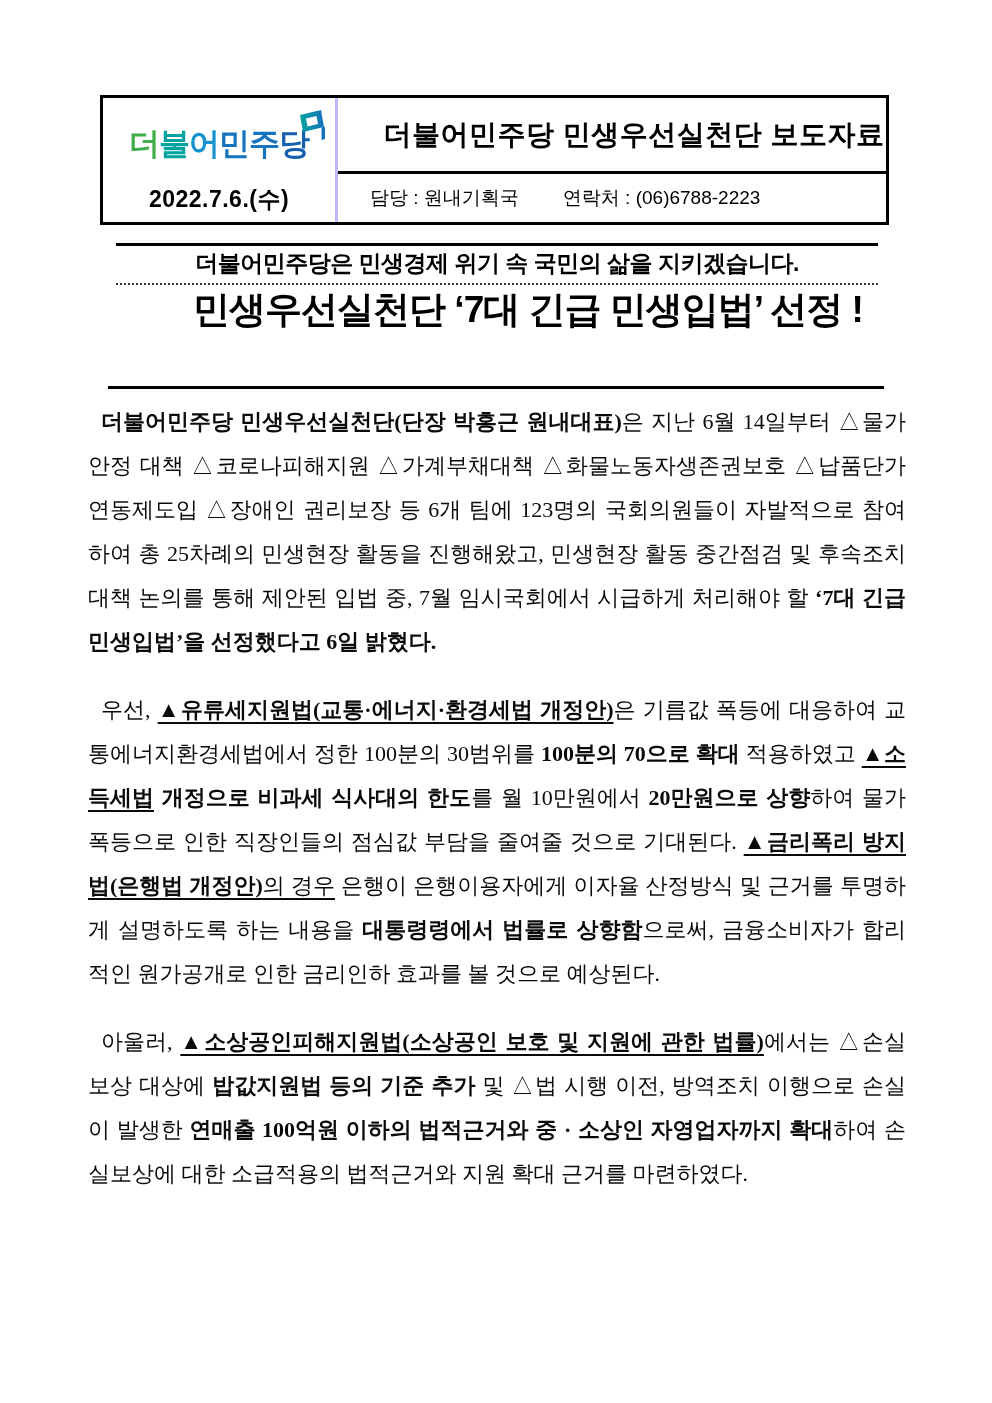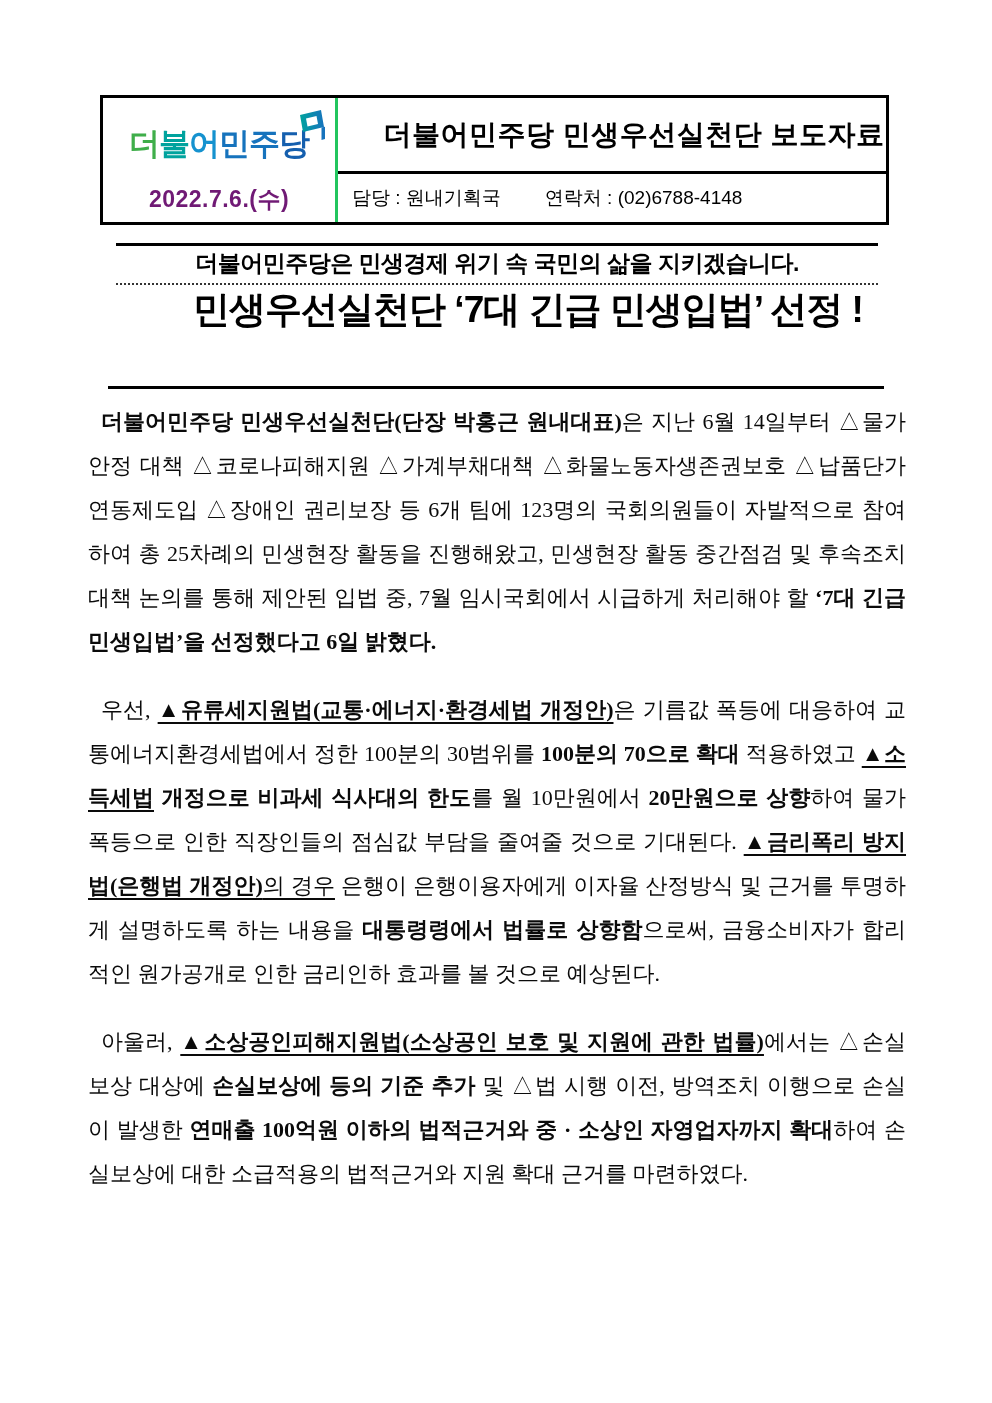--- a/index.html
+++ b/index.html
@@ -2,34 +2,34 @@
 <html><head>
 <meta charset="utf-8">
 <style>
   html,body{margin:0;padding:0;background:#e8e8e8;}
   .page{position:relative;width:992px;height:1403px;background:#ffffff;overflow:hidden;
         font-family:"Liberation Serif",serif;color:#000;margin:0 auto;}
 
   
   .header-box{position:absolute;left:100px;top:95px;width:789px;height:130px;
               border:3px solid #000;box-sizing:border-box;display:flex;background:#fff;}
-  .header-left{width:235px;min-width:235px;border-right:3px solid #22c55e;position:relative;
+  .header-left{width:235px;min-width:235px;border-right:3px solid #c4b5fd;position:relative;
                display:flex;flex-direction:column;align-items:center;justify-content:flex-end;
                padding-bottom:7px;box-sizing:border-box;}
   .logo-wrap{position:absolute;top:30px;left:50%;transform:translateX(-50%);}
   .logo-text{font-family:"Liberation Sans",sans-serif;font-weight:900;font-size:31px;
              letter-spacing:-1px;white-space:nowrap;line-height:1;}
   .logo-flag{position:absolute;top:-19px;right:-18px;width:30px;height:32px;}
   .header-date{font-family:"Liberation Sans",sans-serif;font-weight:700;font-size:23px;
-               color:#701a75;letter-spacing:.5px;}
+               color:#000000;letter-spacing:.5px;}
   .header-right{flex:1;display:flex;flex-direction:column;box-sizing:border-box;}
   .header-press-title{flex:1;display:flex;align-items:center;justify-content:center;
                border-bottom:3px solid #000;font-family:"Liberation Sans",sans-serif;
                font-weight:900;font-size:28px;letter-spacing:.5px;white-space:nowrap;padding-left:44px;}
-  .header-contact{height:48px;display:flex;align-items:center;padding-left:14px;
+  .header-contact{height:48px;display:flex;align-items:center;padding-left:32px;
                font-family:"Liberation Sans",sans-serif;font-size:19px;gap:44px;white-space:nowrap;}
 
   
   .slogan-block{position:absolute;left:116px;top:243px;width:762px;border-top:3px solid #000;
                 border-bottom:2px dotted #333;text-align:center;padding:2px 0 4px;box-sizing:border-box;}
   .slogan-text{font-family:"Liberation Sans",sans-serif;font-weight:800;font-size:23px;
                letter-spacing:-.5px;white-space:nowrap;}
 
   
   .main-title{position:absolute;left:0;top:286px;width:100%;text-align:center;
@@ -64,33 +64,33 @@
           <path d="M3 6 L24 1 L27 18 L6 23 Z M9 9.5 L19.5 7 L21 15 L10.5 17.5 Z" fill="url(#flagGrad)" fill-rule="evenodd"></path>
           <path d="M24.5 18.5 L28 17.7 L28 30 L24.5 31 Z" fill="#1673bd"></path>
         </svg>
       </div>
       <div class="header-date">2022.7.6.(수)</div>
     </div>
     <div class="header-right">
       <div class="header-press-title">더불어민주당 민생우선실천단 보도자료</div>
       <div class="header-contact">
         <span>담당 : 원내기획국</span>
-        <span>연락처 : (02)6788-4148</span>
+        <span>연락처 : (06)6788-2223</span>
       </div>
     </div>
   </div>
 
   <div class="slogan-block">
     <div class="slogan-text">더불어민주당은 민생경제 위기 속 국민의 삶을 지키겠습니다.</div>
   </div>
 
   <div class="main-title">
     <div>민생우선실천단 ‘7대 긴급 민생입법’ 선정 !</div>
   </div>
   <div class="title-underline"></div>
 
   <div class="doc-body">
       <p class="para"><span class="b">더불어민주당 민생우선실천단(단장 박홍근 원내대표)</span><span>은 지난 6월 14일부터 △물가안정 대책 △코로나피해지원 △가계부채대책 △화물노동자생존권보호 △납품단가연동제도입 △장애인 권리보장 등 6개 팀에 123명의 국회의원들이 자발적으로 참여하여 총 25차례의 민생현장 활동을 진행해왔고, 민생현장 활동 중간점검 및 후속조치 대책 논의를 통해 제안된 입법 중, 7월 임시국회에서 시급하게 처리해야 할 </span><span class="b">‘7대 긴급 민생입법’을 선정했다고 6일 밝혔다.</span></p>
       <p class="para"><span>우선, </span><span class="b u">▲유류세지원법(교통·에너지·환경세법 개정안)</span><span>은 기름값 폭등에 대응하여 교통에너지환경세법에서 정한 100분의 30범위를 </span><span class="b">100분의 70으로 확대</span><span> 적용하였고 </span><span class="b u">▲소득세법</span><span> </span><span class="b">개정으로 비과세 식사대의 한도</span><span>를 월 10만원에서 </span><span class="b">20만원으로 상향</span><span>하여 물가 폭등으로 인한 직장인들의 점심값 부담을 줄여줄 것으로 기대된다. </span><span class="b u">▲금리폭리 방지법(은행법 개정안)</span><span class="u">의 경우</span><span> 은행이 은행이용자에게 이자율 산정방식 및 근거를 투명하게 설명하도록 하는 내용을 </span><span class="b">대통령령에서 법률로 상향함</span><span>으로써, 금융소비자가 합리적인 원가공개로 인한 금리인하 효과를 볼 것으로 예상된다.</span></p>
-      <p class="para"><span>아울러, </span><span class="b u">▲소상공인피해지원법(소상공인 보호 및 지원에 관한 법률)</span><span>에서는 △손실보상 대상에 </span><span class="b">손실보상에 등의 기준 추가</span><span> 및 △법 시행 이전, 방역조치 이행으로 손실이 발생한 </span><span class="b">연매출 100억원 이하의 법적근거와 중 · 소상인 자영업자까지 확대</span><span>하여 손실보상에 대한 소급적용의 법적근거와 지원 확대 근거를 마련하였다.</span></p>
+      <p class="para"><span>아울러, </span><span class="b u">▲소상공인피해지원법(소상공인 보호 및 지원에 관한 법률)</span><span>에서는 △손실보상 대상에 </span><span class="b">밥값지원법 등의 기준 추가</span><span> 및 △법 시행 이전, 방역조치 이행으로 손실이 발생한 </span><span class="b">연매출 100억원 이하의 법적근거와 중 · 소상인 자영업자까지 확대</span><span>하여 손실보상에 대한 소급적용의 법적근거와 지원 확대 근거를 마련하였다.</span></p>
     </div>
 
 </div>
 
 </body></html>

